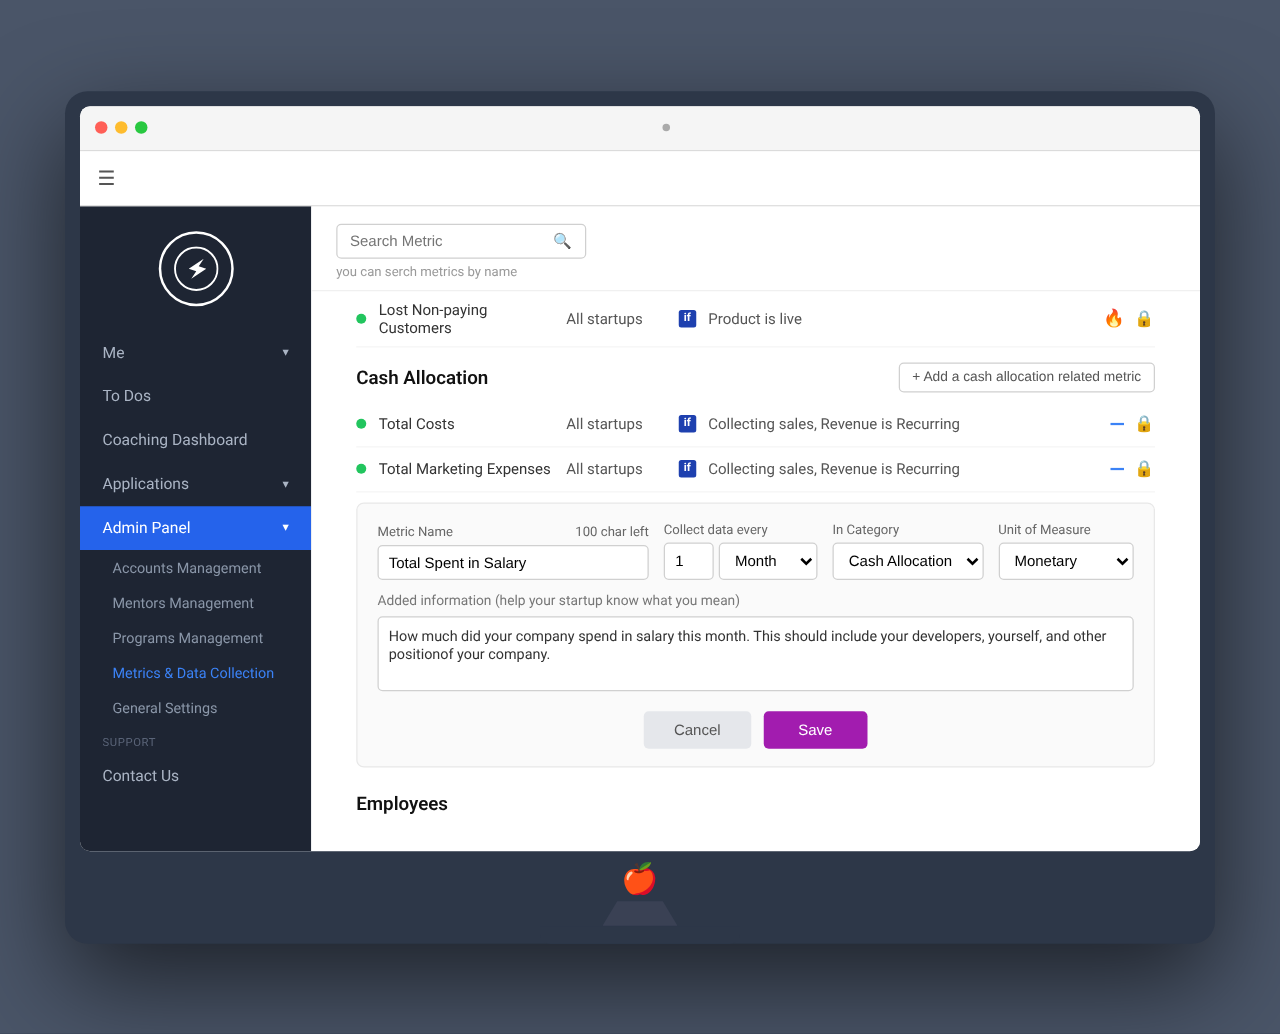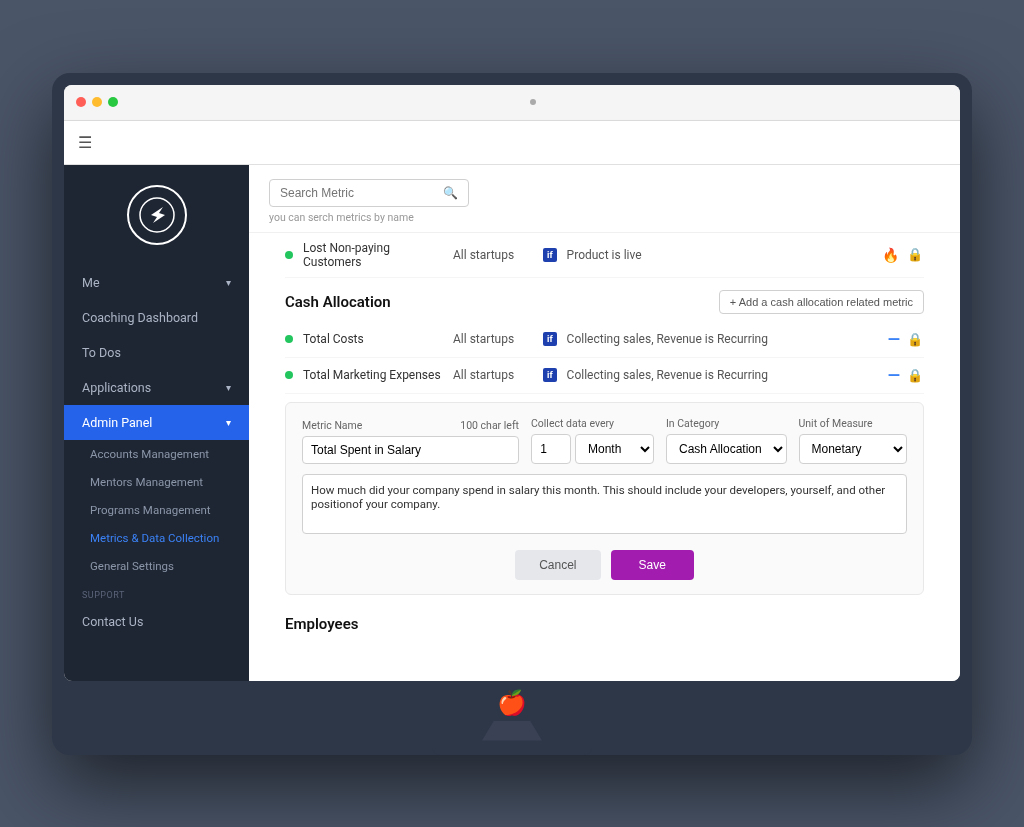--- a/index.html
+++ b/index.html
@@ -395,24 +395,24 @@
                 </svg>
               </div>
             </div>
 
             <div class="sidebar-nav">
               <div class="sidebar-item">
                 <span>Me</span>
                 <span class="sidebar-chevron">▾</span>
               </div>
               <div class="sidebar-item">
+                <span>To Dos</span>
+              </div>
+              <div class="sidebar-item">
                 <span>Coaching Dashboard</span>
-              </div>
-              <div class="sidebar-item">
-                <span>To Dos</span>
               </div>
               <div class="sidebar-item">
                 <span>Applications</span>
                 <span class="sidebar-chevron">▾</span>
               </div>
               <div class="sidebar-item active">
                 <span>Admin Panel</span>
                 <span class="sidebar-chevron">▾</span>
               </div>
 
@@ -518,20 +518,21 @@
                       <option>Monetary</option>
                       <option>Number</option>
                       <option>Percentage</option>
                       <option>Boolean</option>
                     </select>
                   </div>
                 </div>
 
 
                 <div>
+                  <div class="added-info-label">Added information (help your startup know what you mean)</div>
                   <textarea class="form-textarea" style="">How much did your company spend in salary this month. This should include your developers, yourself, and other positionof your company.</textarea>
                 </div>
 
                 <div class="form-buttons">
                   <button class="btn-cancel">Cancel</button>
                   <button class="btn-save">Save</button>
                 </div>
               </div>
 
               <div class="employees-section">

